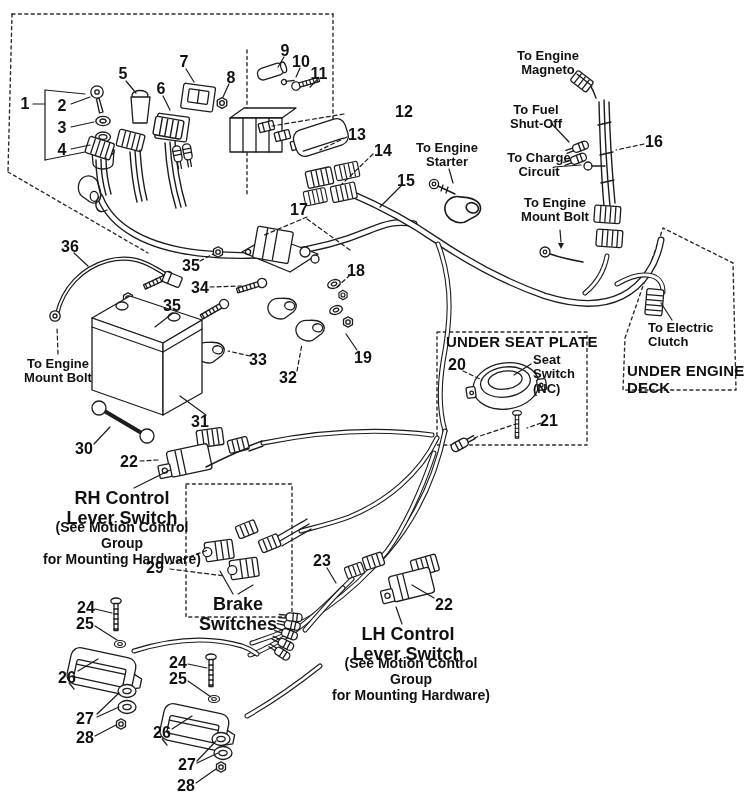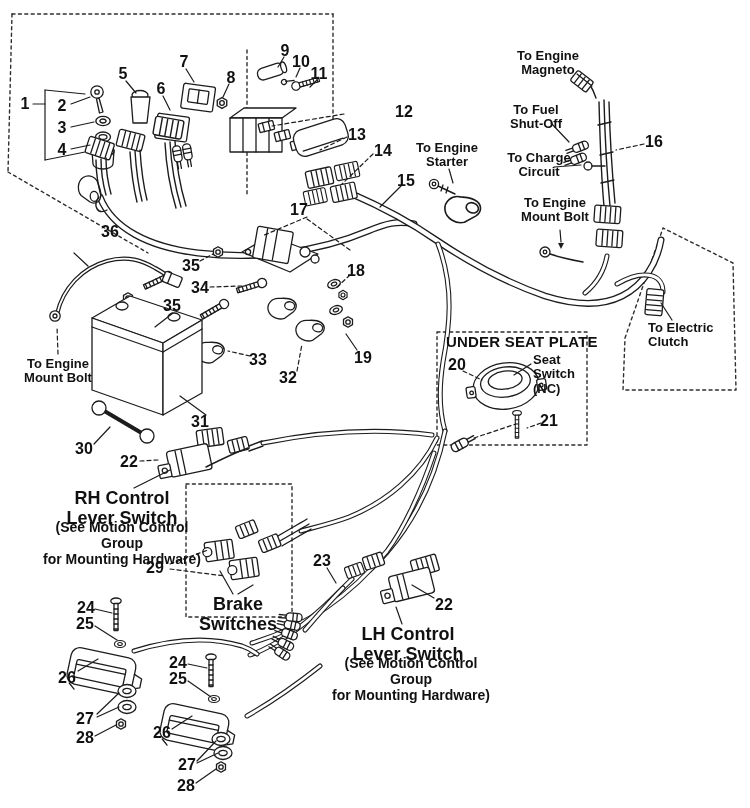--- a/index.html
+++ b/index.html
@@ -444,20 +444,22 @@
     <line class="ldr" x1="531" y1="364" x2="514" y2="375"></line>
     <line class="ldr" x1="233" y1="594" x2="220" y2="571"></line>
     <line class="ldr" x1="238" y1="594" x2="253" y2="585"></line>
     <line class="ldr" x1="134" y1="488" x2="170" y2="470"></line>
     <line class="ldr" x1="402" y1="624" x2="396" y2="607"></line>
   </g>
 </svg>
 
 
 <div class="region" style="left:446px;top:334px;">UNDER SEAT PLATE</div>
+<div class="region" style="left:627px;top:363px;">UNDER ENGINE
+DECK</div>
 
 <div class="lbl" style="left:506px;top:49px;width:84px;">To Engine
 Magneto</div>
 <div class="lbl" style="left:494px;top:103px;width:84px;">To Fuel
 Shut-Off</div>
 <div class="lbl" style="left:497px;top:151px;width:84px;">To Charge
 Circuit</div>
 <div class="lbl" style="left:511px;top:196px;width:88px;">To Engine
 Mount Bolt</div>
 <div class="lbl" style="left:405px;top:141px;width:84px;">To Engine
@@ -515,16 +517,16 @@
       <span class="pnum" style="left: 187px; top: 765px;">27</span>
       <span class="pnum" style="left: 186px; top: 786px;">28</span>
       <span class="pnum" style="left: 155px; top: 568px;">29</span>
       <span class="pnum" style="left: 84px; top: 449px;">30</span>
       <span class="pnum" style="left: 200px; top: 422px;">31</span>
       <span class="pnum" style="left: 288px; top: 378px;">32</span>
       <span class="pnum" style="left: 258px; top: 360px;">33</span>
       <span class="pnum" style="left: 200px; top: 288px;">34</span>
       <span class="pnum" style="left: 191px; top: 266px;">35</span>
       <span class="pnum" style="left: 172px; top: 306px;">35</span>
-      <span class="pnum" style="left: 70px; top: 232px; margin-left: 40px;">36</span>
+      <span class="pnum" style="left: 70px; top: 247px;">36</span>
     </div>
 
 </div>
 
 </body></html>

